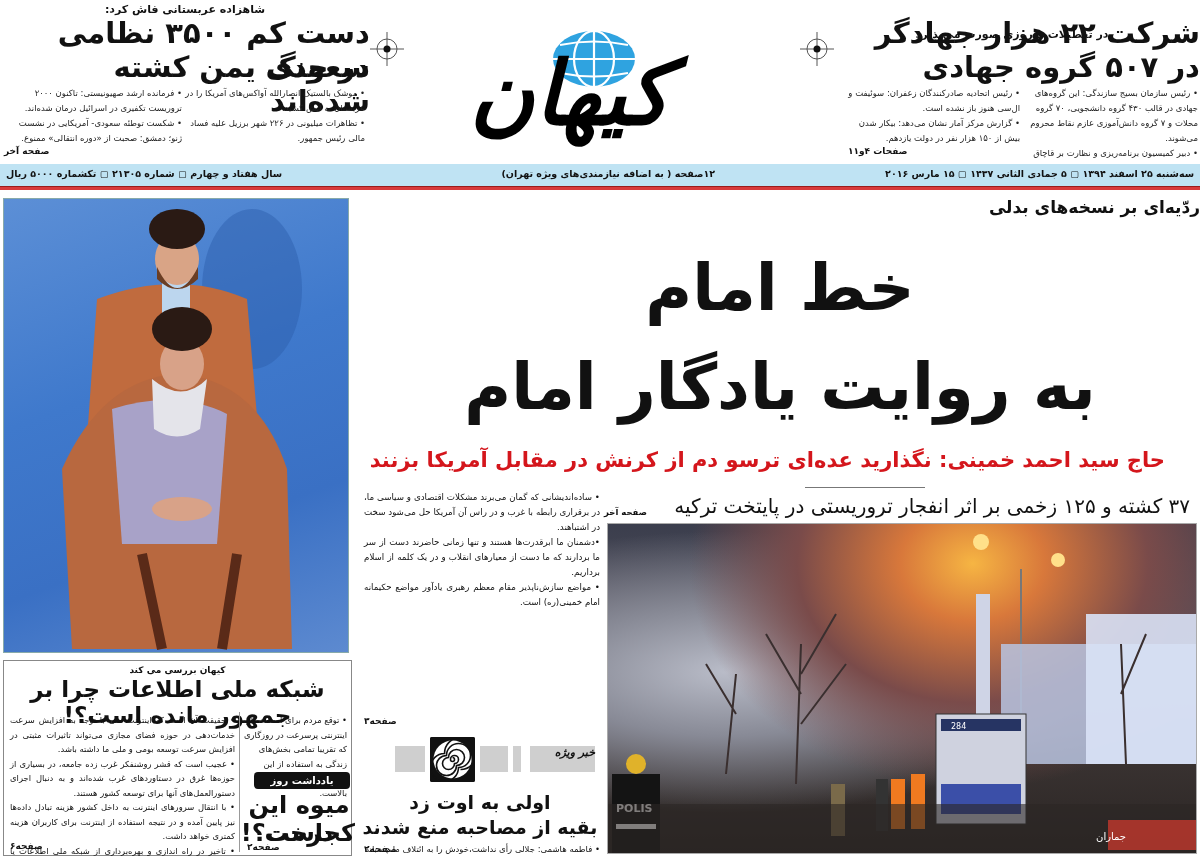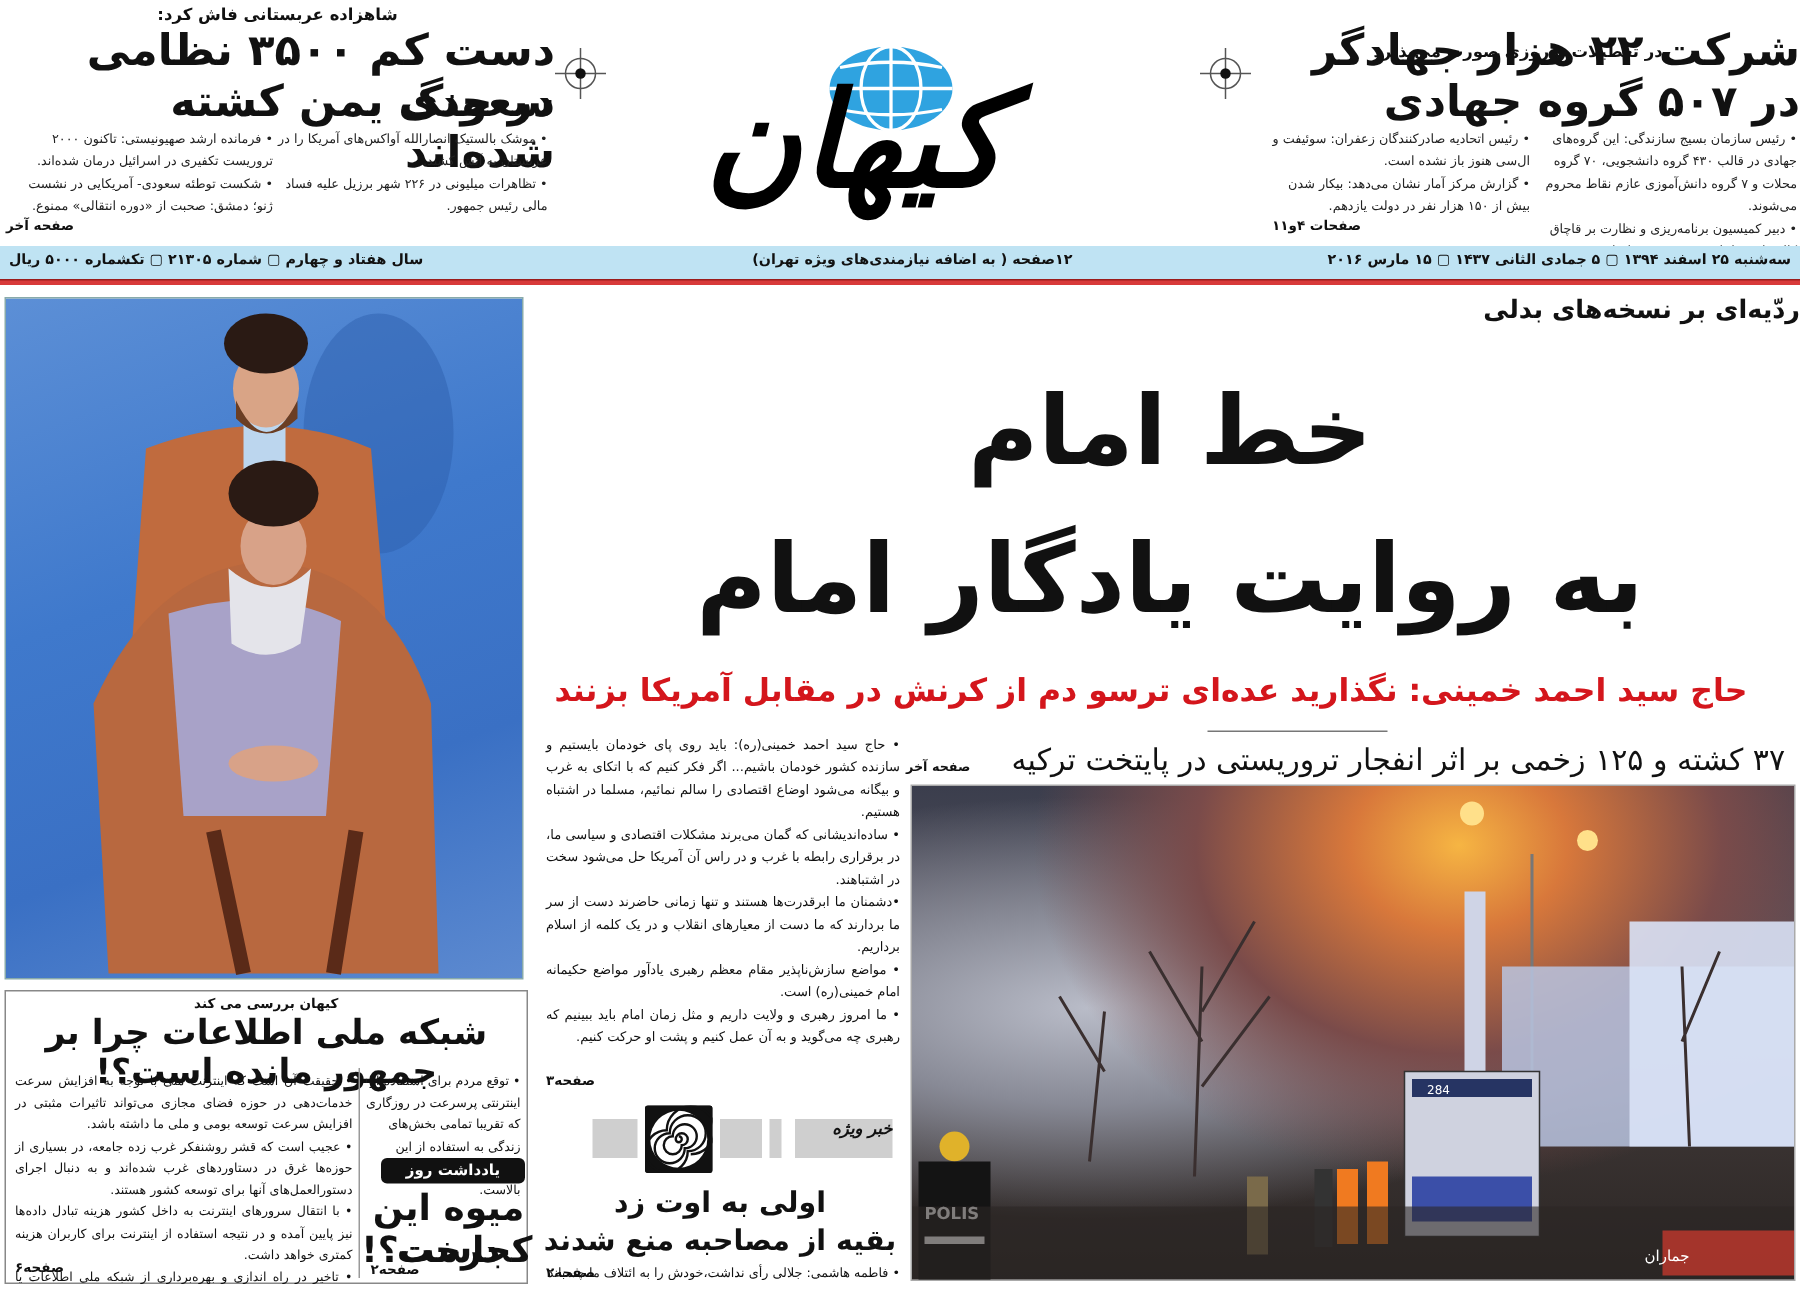--- a/index.html
+++ b/index.html
@@ -150,25 +150,23 @@
     <ellipse cx="180" cy="310" rx="30" ry="12" fill="#d8a288"></ellipse>
   </svg>
 </div>
 
 <div class="abs main-kicker">ردّیه‌ای بر نسخه‌های بدلی</div>
 <div class="abs main-h1">خط امام</div>
 <div class="abs main-h2">به روایت یادگار امام</div>
 <div class="abs red-head">حاج سید احمد خمینی: نگذارید عده‌ای ترسو دم از کرنش در مقابل آمریکا بزنند</div>
 
 <div class="abs mid-col">
-  <p>• حاج سید احمد خمینی(ره): باید روی پای خودمان بایستیم و سازنده کشور خودمان باشیم... اگر فکر کنیم که با اتکای به غرب و بیگانه می‌شود اوضاع اقتصادی را سالم نمائیم، مسلما در اشتباه هستیم.</p>
   <p>• ساده‌اندیشانی که گمان می‌برند مشکلات اقتصادی و سیاسی ما، در برقراری رابطه با غرب و در راس آن آمریکا حل می‌شود سخت در اشتباهند.</p>
   <p>•دشمنان ما ابرقدرت‌ها هستند و تنها زمانی حاضرند دست از سر ما بردارند که ما دست از معیارهای انقلاب و در یک کلمه از اسلام برداریم.</p>
   <p>• مواضع سازش‌ناپذیر مقام معظم رهبری یادآور مواضع حکیمانه امام خمینی(ره) است.</p>
-  <p>• ما امروز رهبری و ولایت داریم و مثل زمان امام باید ببینیم که رهبری چه می‌گوید و به آن عمل کنیم و پشت او حرکت کنیم.</p>
 </div>
 <div class="abs pg-ref" style="left:364px;top:716px;">صفحه۳</div>
 
 <div class="abs special">
   <div class="grey-bars">
     <i style="left:0;width:30px;"></i>
     <i style="left:85px;width:28px;"></i>
     <i style="left:118px;width:8px;"></i>
     <i style="left:135px;width:65px;"></i>
   </div>

